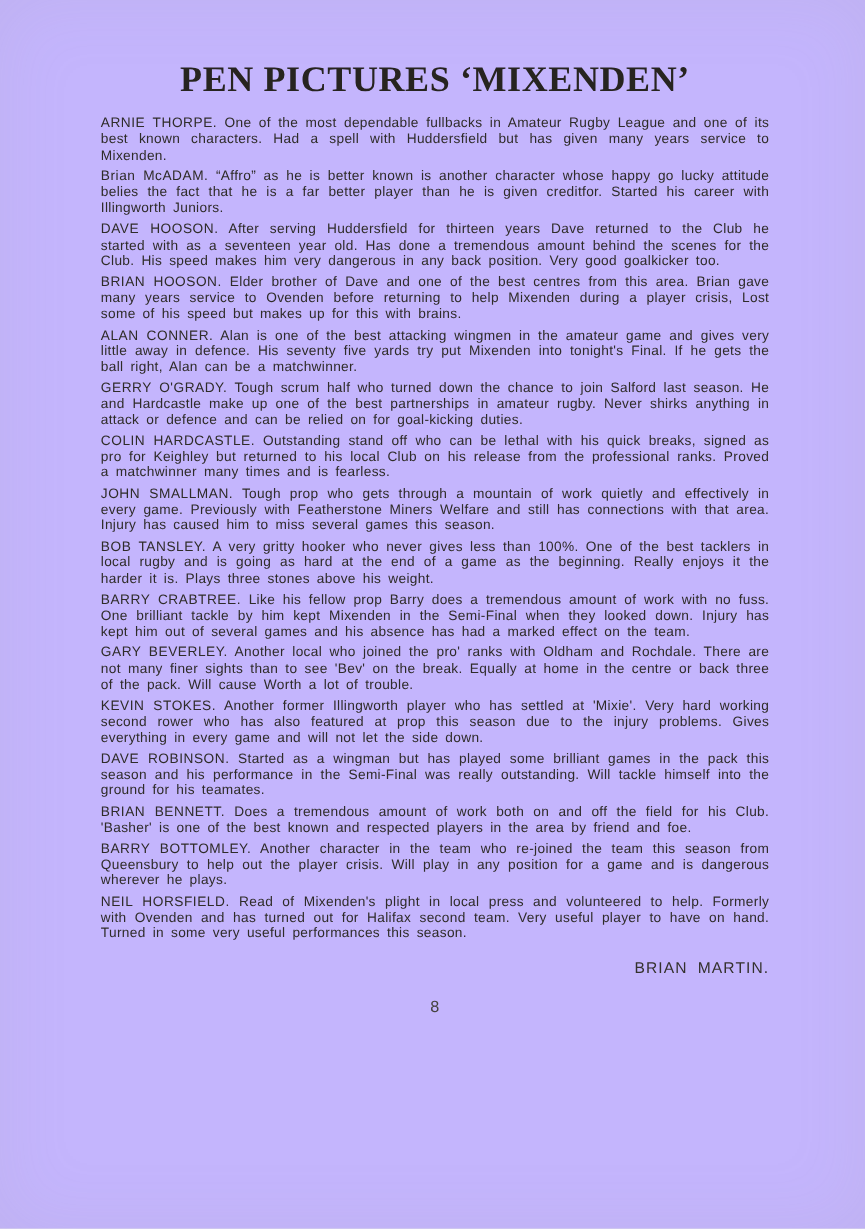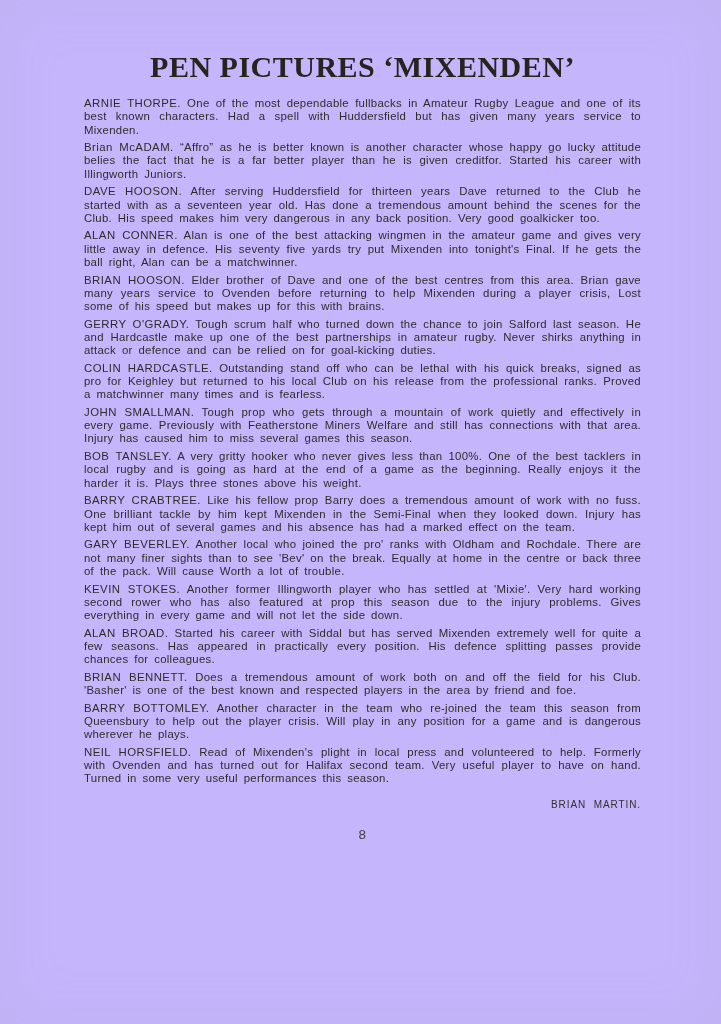--- a/index.html
+++ b/index.html
@@ -41,21 +41,21 @@
     text-align: justify;
     letter-spacing: 0.28px;
     word-spacing: 2.4px;
   }
   .player-name {
     font-weight: 400;
     letter-spacing: 0.45px;
   }
   .signature {
     text-align: right;
-    font-size: 10px;
+    font-size: 13px;
     letter-spacing: 0.9px;
     word-spacing: 4px;
     margin-top: 13px;
     color: #34312d;
   }
   .page-number {
     text-align: center;
     font-size: 13.5px;
     margin-top: 17px;
     color: #454340;
@@ -65,30 +65,30 @@
 </head>
 <body>
 
 <div class="page">
   <div class="content">
     <h1 class="title">PEN PICTURES ‘MIXENDEN’</h1>
     <div>
         <p class="entry"><span class="player-name">ARNIE THORPE.</span><span class="player-bio"> One of the most dependable fullbacks in Amateur Rugby League and one of its best known characters. Had a spell with Huddersfield but has given many years service to Mixenden.</span></p>
         <p class="entry"><span class="player-name">Brian McADAM.</span><span class="player-bio"> “Affro” as he is better known is another character whose happy go lucky attitude belies the fact that he is a far better player than he is given creditfor. Started his career with Illingworth Juniors.</span></p>
         <p class="entry"><span class="player-name">DAVE HOOSON.</span><span class="player-bio"> After serving Huddersfield for thirteen years Dave returned to the Club he started with as a seventeen year old. Has done a tremendous amount behind the scenes for the Club. His speed makes him very dangerous in any back position. Very good goalkicker too.</span></p>
+        <p class="entry"><span class="player-name">BRIAN HOOSON.</span><span class="player-bio"> Elder brother of Dave and one of the best centres from this area. Brian gave many years service to Ovenden before returning to help Mixenden during a player crisis, Lost some of his speed but makes up for this with brains.</span></p>
         <p class="entry"><span class="player-name">ALAN CONNER.</span><span class="player-bio"> Alan is one of the best attacking wingmen in the amateur game and gives very little away in defence. His seventy five yards try put Mixenden into tonight's Final. If he gets the ball right, Alan can be a matchwinner.</span></p>
-        <p class="entry"><span class="player-name">BRIAN HOOSON.</span><span class="player-bio"> Elder brother of Dave and one of the best centres from this area. Brian gave many years service to Ovenden before returning to help Mixenden during a player crisis, Lost some of his speed but makes up for this with brains.</span></p>
         <p class="entry"><span class="player-name">GERRY O'GRADY.</span><span class="player-bio"> Tough scrum half who turned down the chance to join Salford last season. He and Hardcastle make up one of the best partnerships in amateur rugby. Never shirks anything in attack or defence and can be relied on for goal-kicking duties.</span></p>
         <p class="entry"><span class="player-name">COLIN HARDCASTLE.</span><span class="player-bio"> Outstanding stand off who can be lethal with his quick breaks, signed as pro for Keighley but returned to his local Club on his release from the professional ranks. Proved a matchwinner many times and is fearless.</span></p>
         <p class="entry"><span class="player-name">JOHN SMALLMAN.</span><span class="player-bio"> Tough prop who gets through a mountain of work quietly and effectively in every game. Previously with Featherstone Miners Welfare and still has connections with that area. Injury has caused him to miss several games this season.</span></p>
         <p class="entry"><span class="player-name">BOB TANSLEY.</span><span class="player-bio"> A very gritty hooker who never gives less than 100%. One of the best tacklers in local rugby and is going as hard at the end of a game as the beginning. Really enjoys it the harder it is. Plays three stones above his weight.</span></p>
         <p class="entry"><span class="player-name">BARRY CRABTREE.</span><span class="player-bio"> Like his fellow prop Barry does a tremendous amount of work with no fuss. One brilliant tackle by him kept Mixenden in the Semi-Final when they looked down. Injury has kept him out of several games and his absence has had a marked effect on the team.</span></p>
         <p class="entry"><span class="player-name">GARY BEVERLEY.</span><span class="player-bio"> Another local who joined the pro' ranks with Oldham and Rochdale. There are not many finer sights than to see 'Bev' on the break. Equally at home in the centre or back three of the pack. Will cause Worth a lot of trouble.</span></p>
         <p class="entry"><span class="player-name">KEVIN STOKES.</span><span class="player-bio"> Another former Illingworth player who has settled at 'Mixie'. Very hard working second rower who has also featured at prop this season due to the injury problems. Gives everything in every game and will not let the side down.</span></p>
-        <p class="entry"><span class="player-name">ALAN BROAD.</span><span class="player-bio"> Started his career with Siddal but has served Mixenden extremely well for quite a few seasons. Has appeared in practically every position. His defence splitting passes provide chances for colleagues.</span></p>
+        <p class="entry"><span class="player-name">DAVE ROBINSON.</span><span class="player-bio"> Started as a wingman but has played some brilliant games in the pack this season and his performance in the Semi-Final was really outstanding. Will tackle himself into the ground for his teamates.</span></p>
         <p class="entry"><span class="player-name">BRIAN BENNETT.</span><span class="player-bio"> Does a tremendous amount of work both on and off the field for his Club. 'Basher' is one of the best known and respected players in the area by friend and foe.</span></p>
         <p class="entry"><span class="player-name">BARRY BOTTOMLEY.</span><span class="player-bio"> Another character in the team who re-joined the team this season from Queensbury to help out the player crisis. Will play in any position for a game and is dangerous wherever he plays.</span></p>
         <p class="entry"><span class="player-name">NEIL HORSFIELD.</span><span class="player-bio"> Read of Mixenden's plight in local press and volunteered to help. Formerly with Ovenden and has turned out for Halifax second team. Very useful player to have on hand. Turned in some very useful performances this season.</span></p>
       </div>
     <div class="signature">BRIAN MARTIN.</div>
     <div class="page-number">8</div>
   </div>
 </div>
 
 </body></html>

